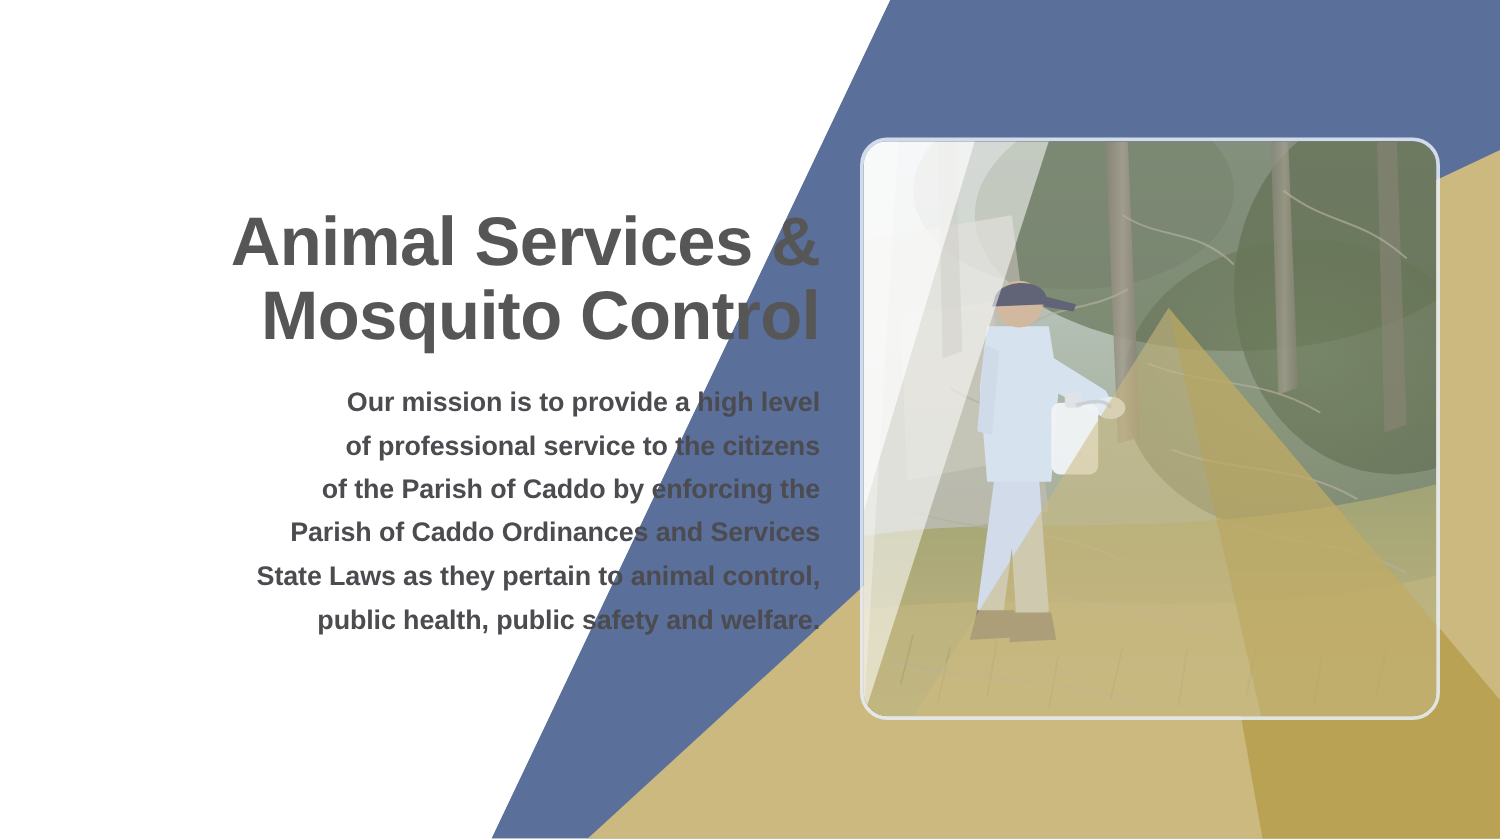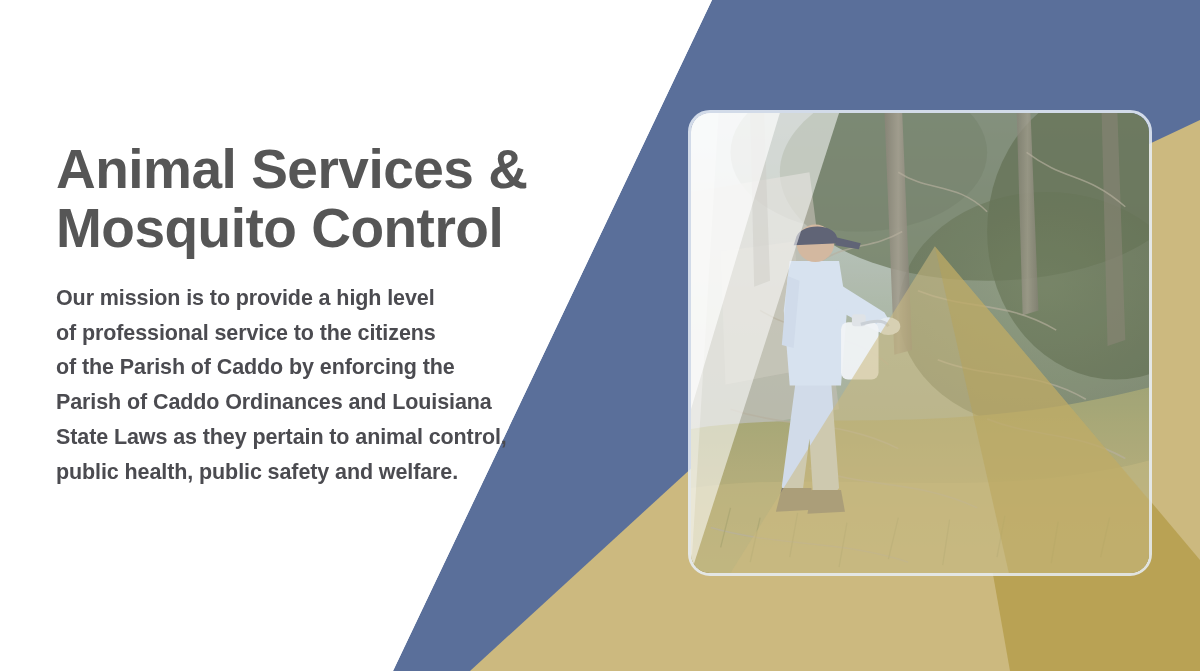--- a/index.html
+++ b/index.html
@@ -27,23 +27,24 @@
     width: 1200px;
     height: 671px;
     pointer-events: none;
   }
   .geo svg { display: block; }
 
   
   .text-col {
     position: absolute;
     left: 56px;
-    top: 140px;
+    top: 164px;
     width: 600px;
     z-index: 5;
+    text-align: right;
   }
 
   .headline {
     margin: 0;
     font-size: 55px;
     line-height: 1.08;
     font-weight: bold;
     letter-spacing: -0.5px;
     color: #565656;
     white-space: pre-line;
@@ -229,18 +230,18 @@
       </svg>
     </div>
   </div>
 
   <div class="text-col">
     <h1 class="headline">Animal Services &amp;
 Mosquito Control</h1>
     <p class="mission">Our mission is to provide a high level
 of professional service to the citizens
 of the Parish of Caddo by enforcing the
-Parish of Caddo Ordinances and Louisiana
+Parish of Caddo Ordinances and Services
 State Laws as they pertain to animal control,
 public health, public safety and welfare.</p>
   </div>
 
 </div>
 
 </body></html>

